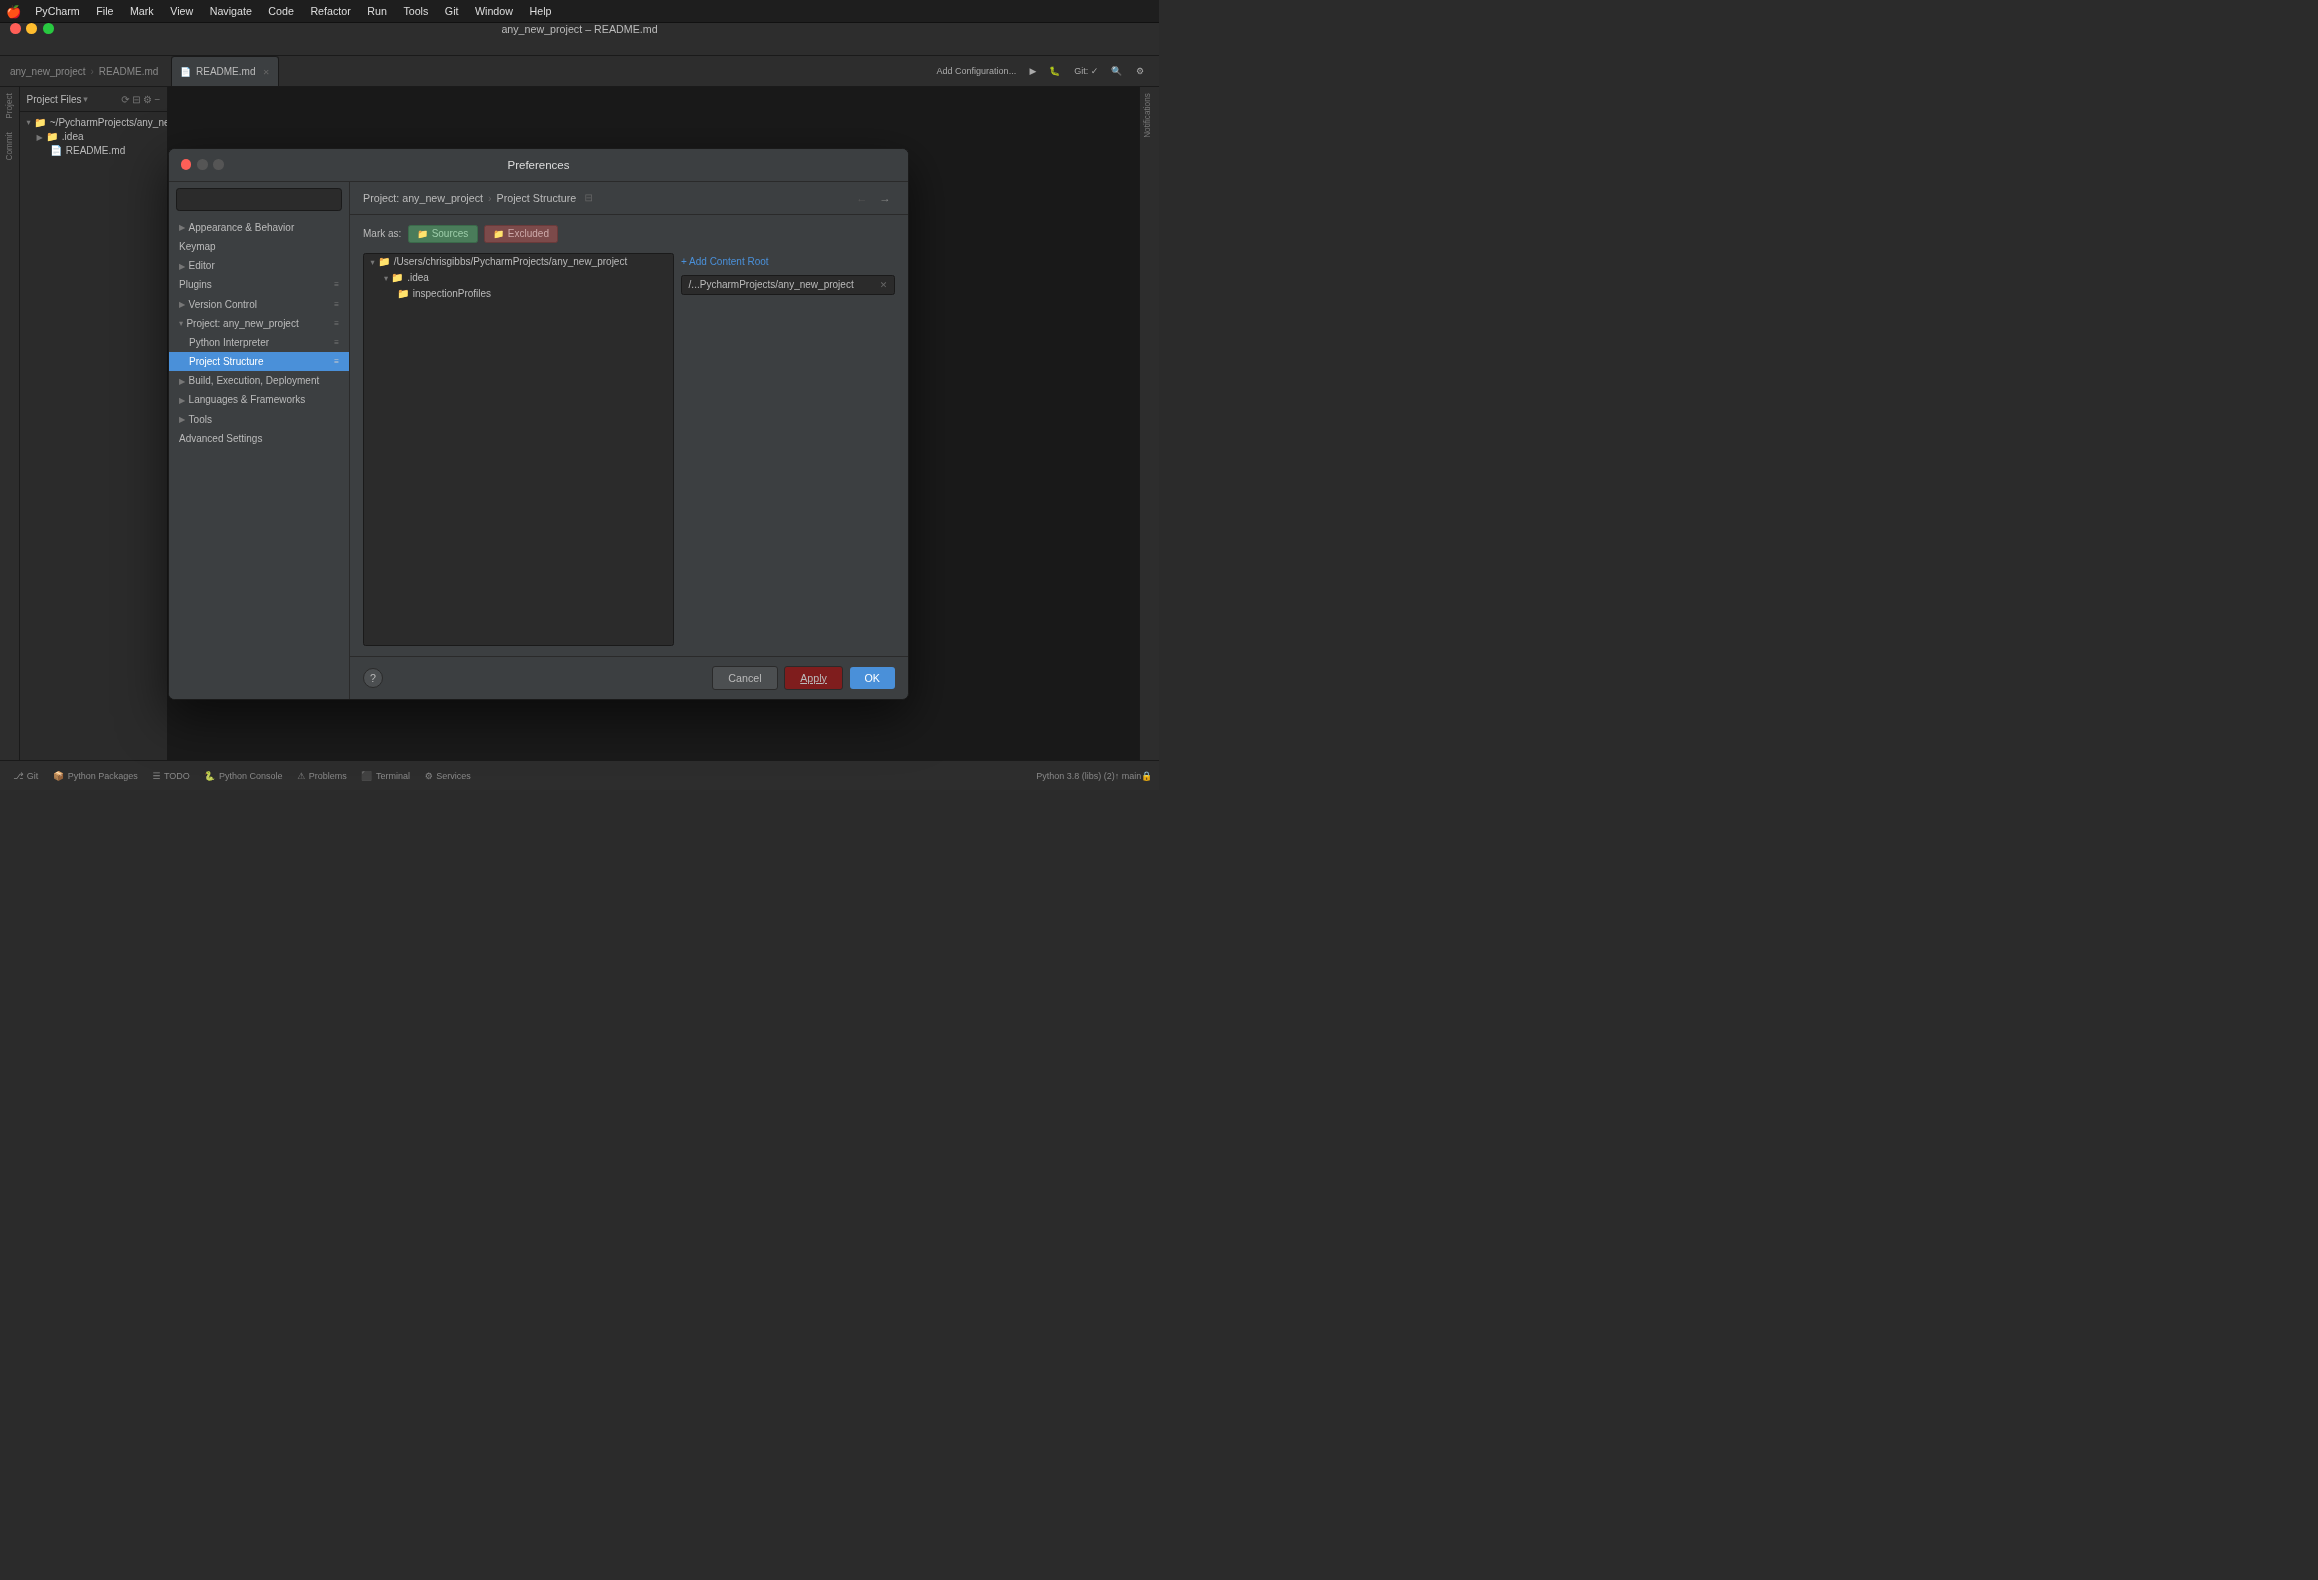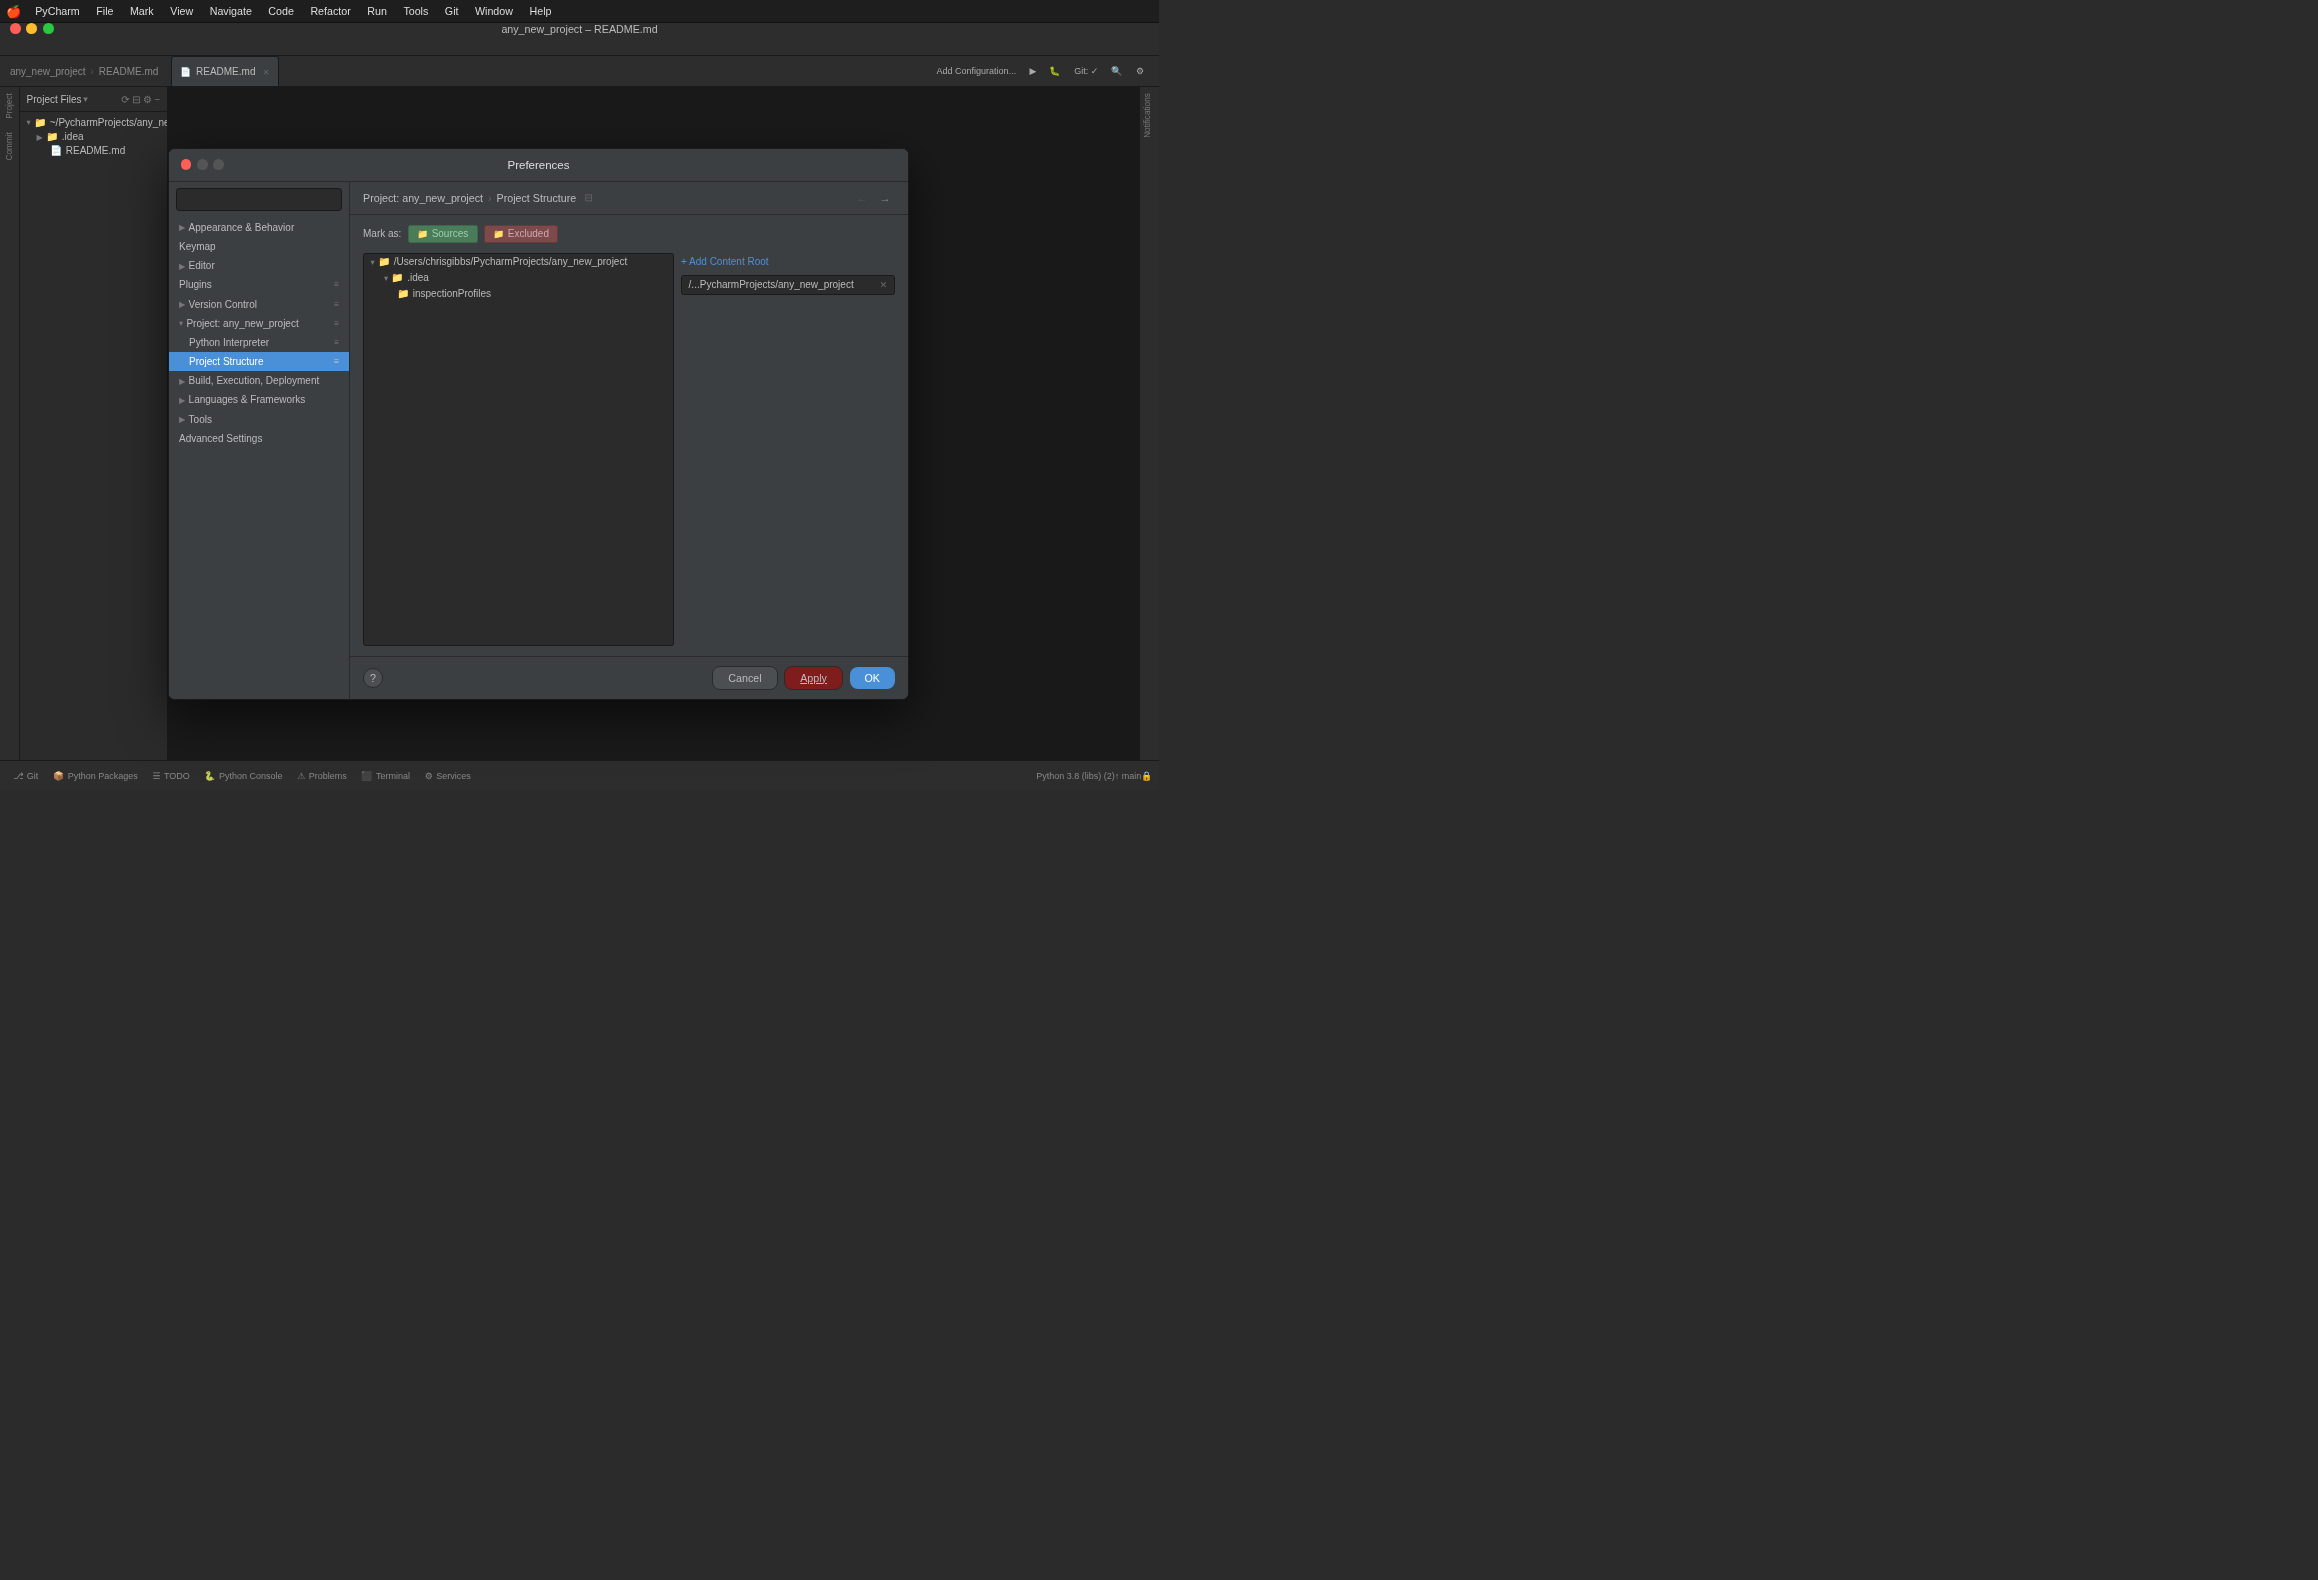--- a/index.html
+++ b/index.html
@@ -484,21 +484,21 @@
       display: flex;
       align-items: center;
       justify-content: flex-end;
       padding: 0 13px;
       gap: 6.6px;
       border-top: 0.8px solid #2a2a2a;
       flex-shrink: 0;
     }
     .dialog-btn {
       padding: 5px 15px;
-      border-radius: 8px;
+      border-radius: 3px;
       font-size: 10.7px;
       cursor: pointer;
       border: none;
     }
     .btn-cancel {
       background: #4c4f51;
       color: #bbb;
       border: 0.8px solid #2a2a2a;
     }
     .btn-apply {

